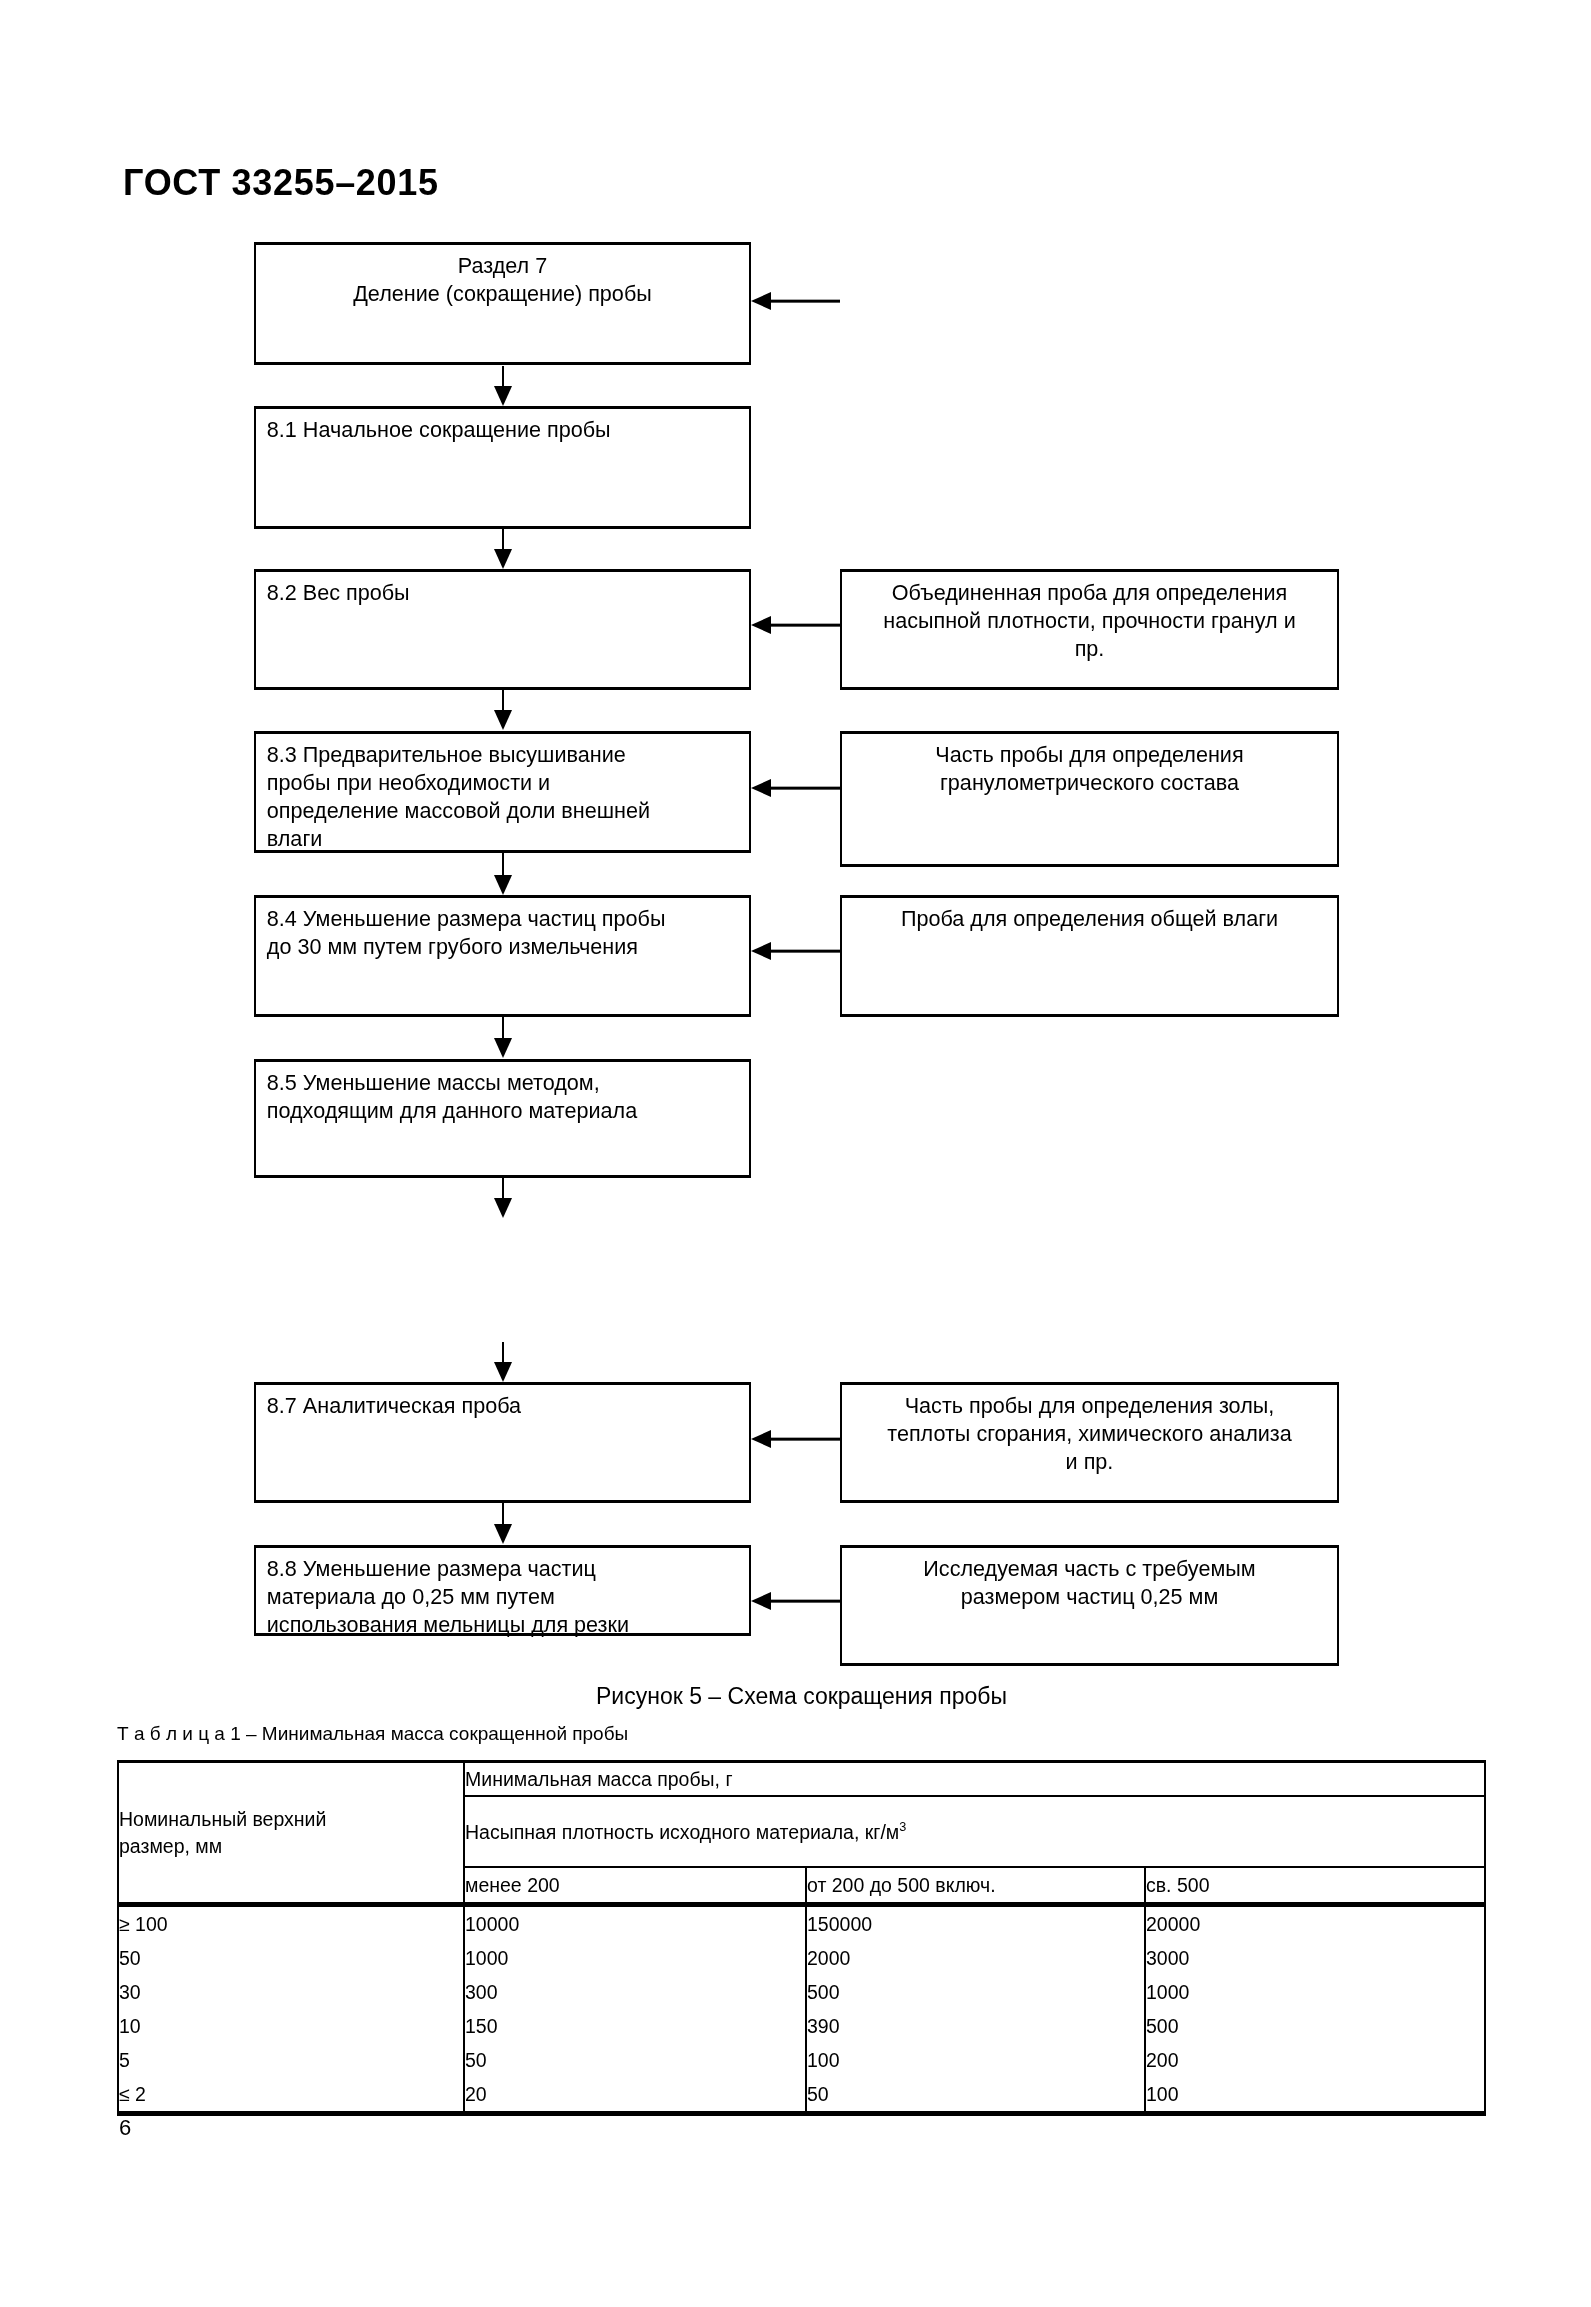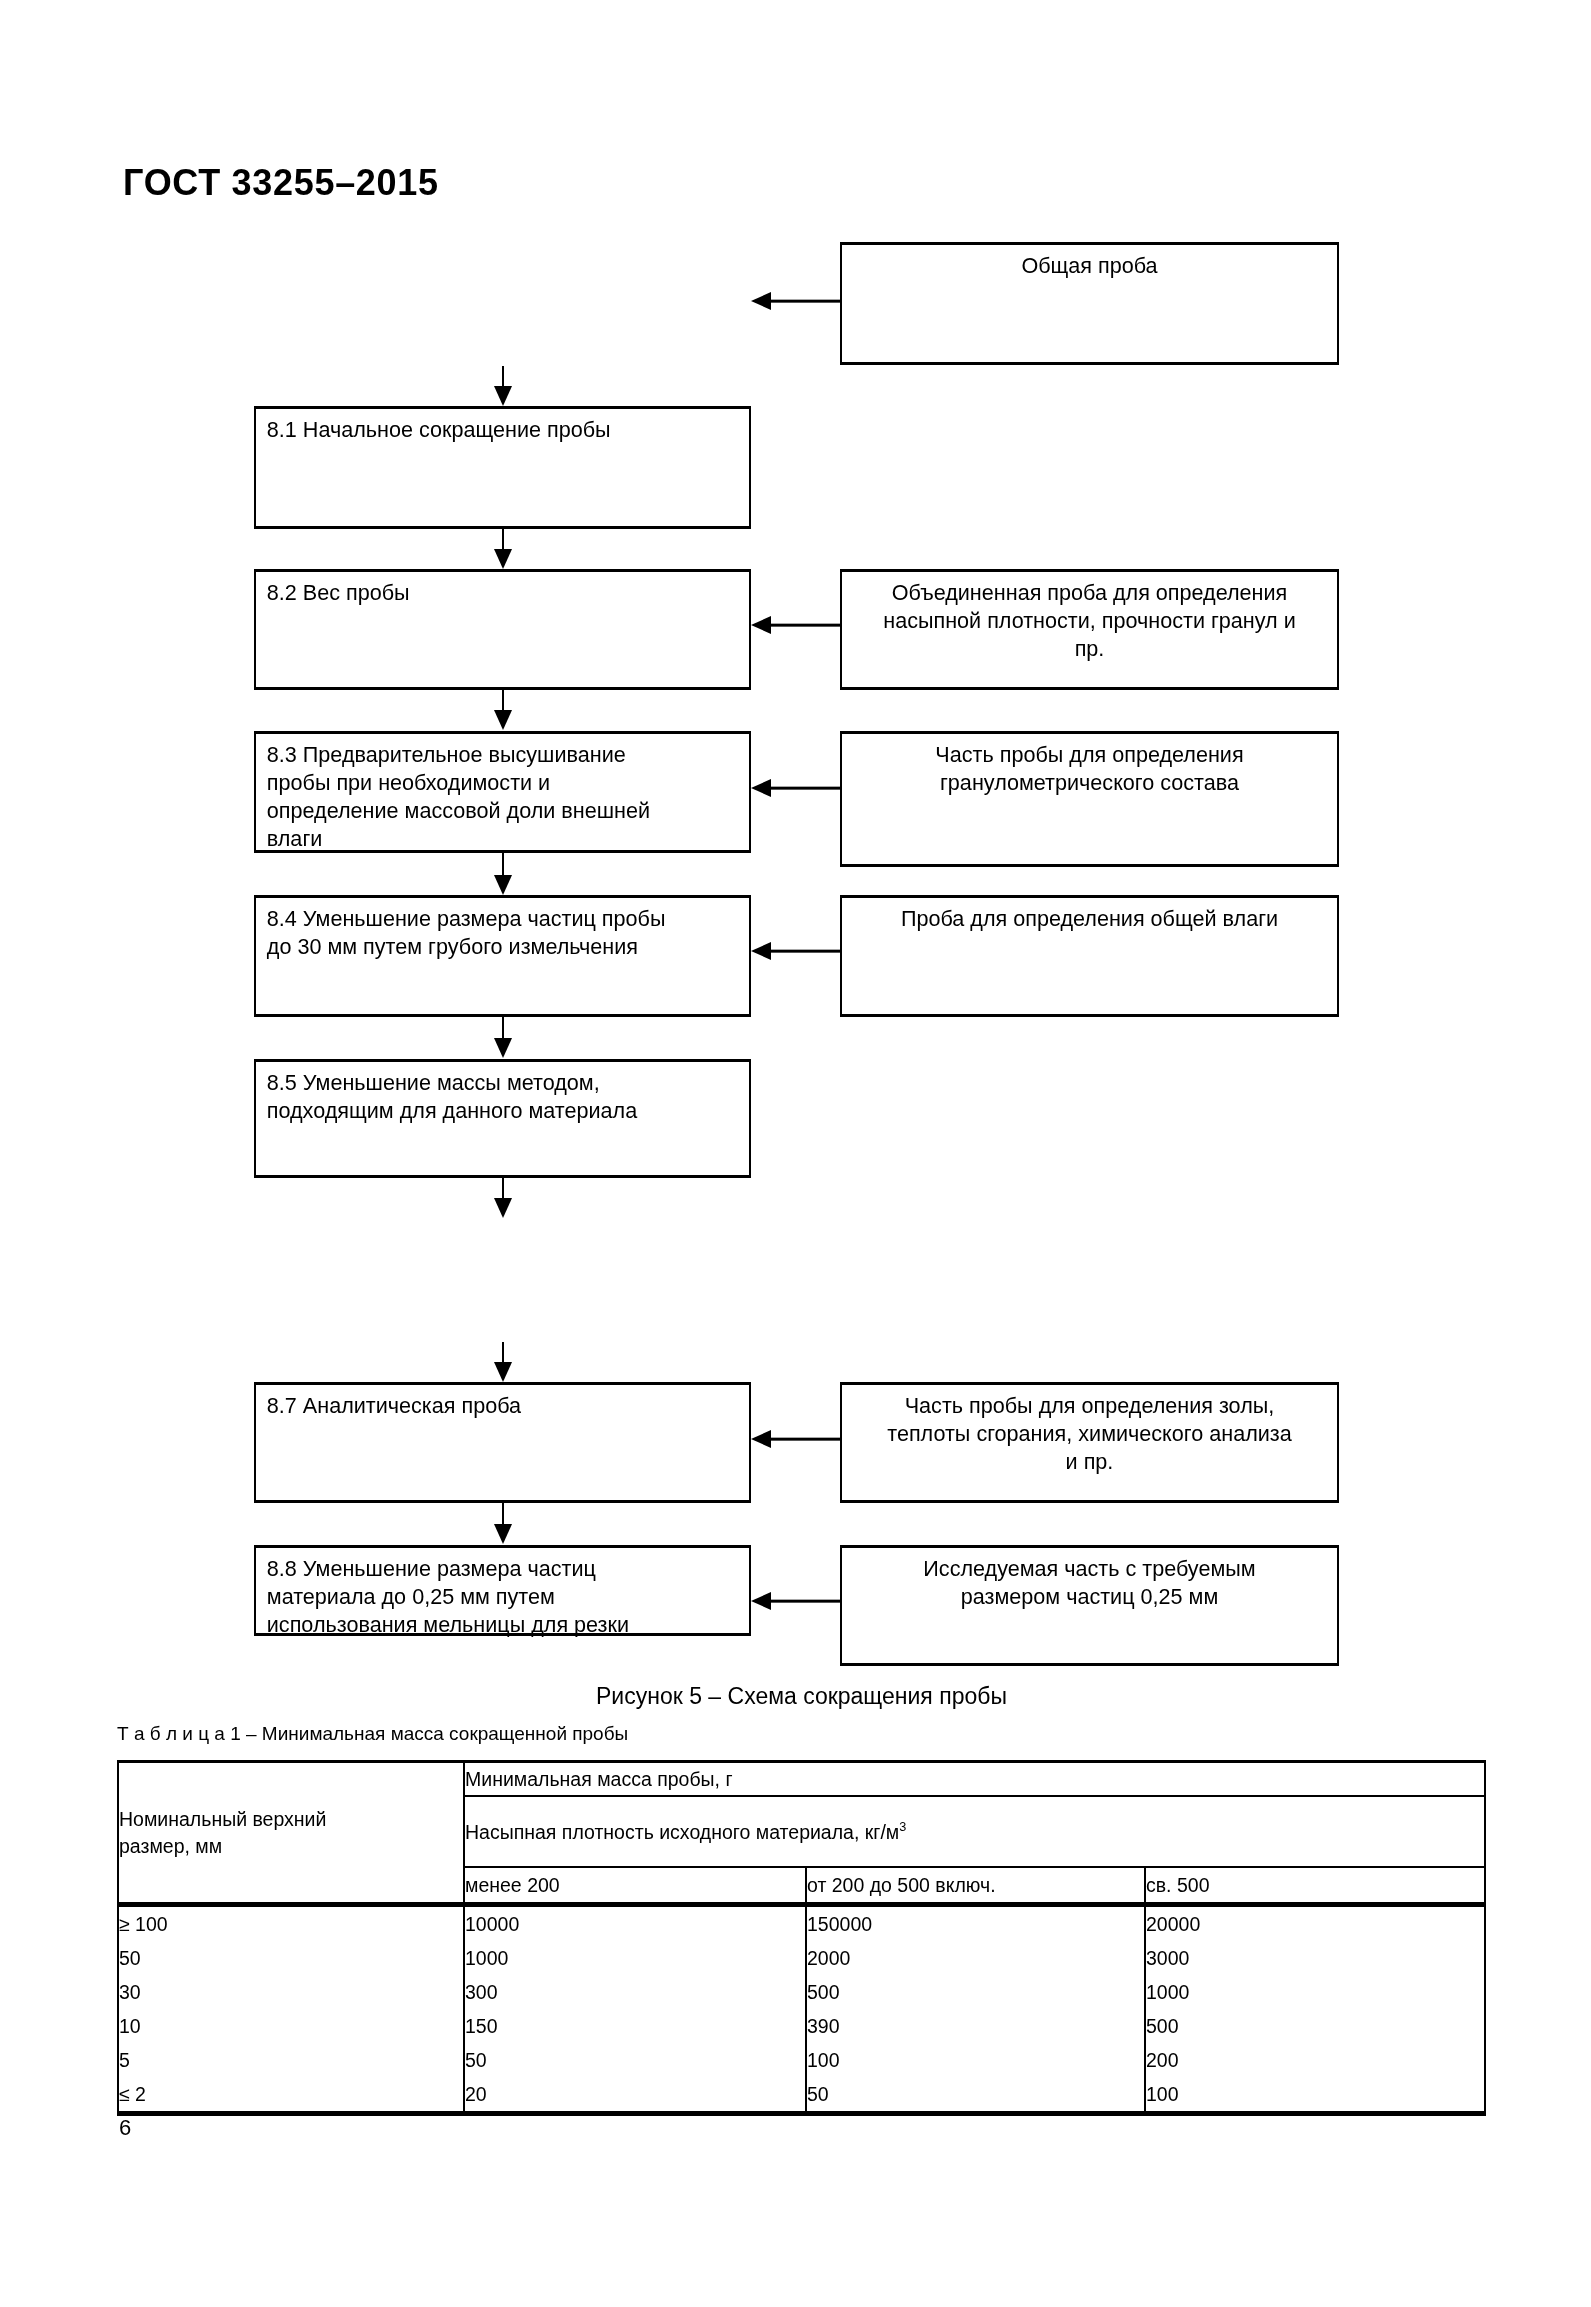--- a/index.html
+++ b/index.html
@@ -64,20 +64,24 @@
   sup { font-size:0.65em; }
   .page-number { position:absolute; left:119px; top:2115px; font-size:22px; }
 </style>
 </head>
 <body>
 
 <div class="page">
 
   <div class="doc-header">ГОСТ 33255–2015</div>
 
+  <div class="fbox" style="left:254px; top:242px; width:497px; height:123px;">
+    <div class="fbox-text center">Раздел 7
+Деление (сокращение) пробы</div>
+  </div>
   <div class="fbox" style="left:254px; top:406px; width:497px; height:123px;">
     <div class="fbox-text">8.1 Начальное сокращение пробы</div>
   </div>
   <div class="fbox" style="left:254px; top:569px; width:497px; height:121px;">
     <div class="fbox-text">8.2 Вес пробы</div>
   </div>
   <div class="fbox" style="left:254px; top:731px; width:497px; height:122px;">
     <div class="fbox-text">8.3 Предварительное высушивание
 пробы при необходимости и
 определение массовой доли внешней
@@ -93,23 +97,20 @@
   </div>
   <div class="fbox" style="left:254px; top:1382px; width:497px; height:121px;">
     <div class="fbox-text">8.7 Аналитическая проба</div>
   </div>
   <div class="fbox" style="left:254px; top:1545px; width:497px; height:91px;">
     <div class="fbox-text">8.8 Уменьшение размера частиц
 материала до 0,25 мм путем
 использования мельницы для резки</div>
   </div>
 
-  <div class="fbox" style="left:840px; top:242px; width:499px; height:123px;">
-    <div class="fbox-text center">Общая проба</div>
-  </div>
   <div class="fbox" style="left:840px; top:569px; width:499px; height:121px;">
     <div class="fbox-text center">Объединенная проба для определения
 насыпной плотности, прочности гранул и
 пр.</div>
   </div>
   <div class="fbox" style="left:840px; top:731px; width:499px; height:136px;">
     <div class="fbox-text center">Часть пробы для определения
 гранулометрического состава</div>
   </div>
   <div class="fbox" style="left:840px; top:895px; width:499px; height:122px;">

